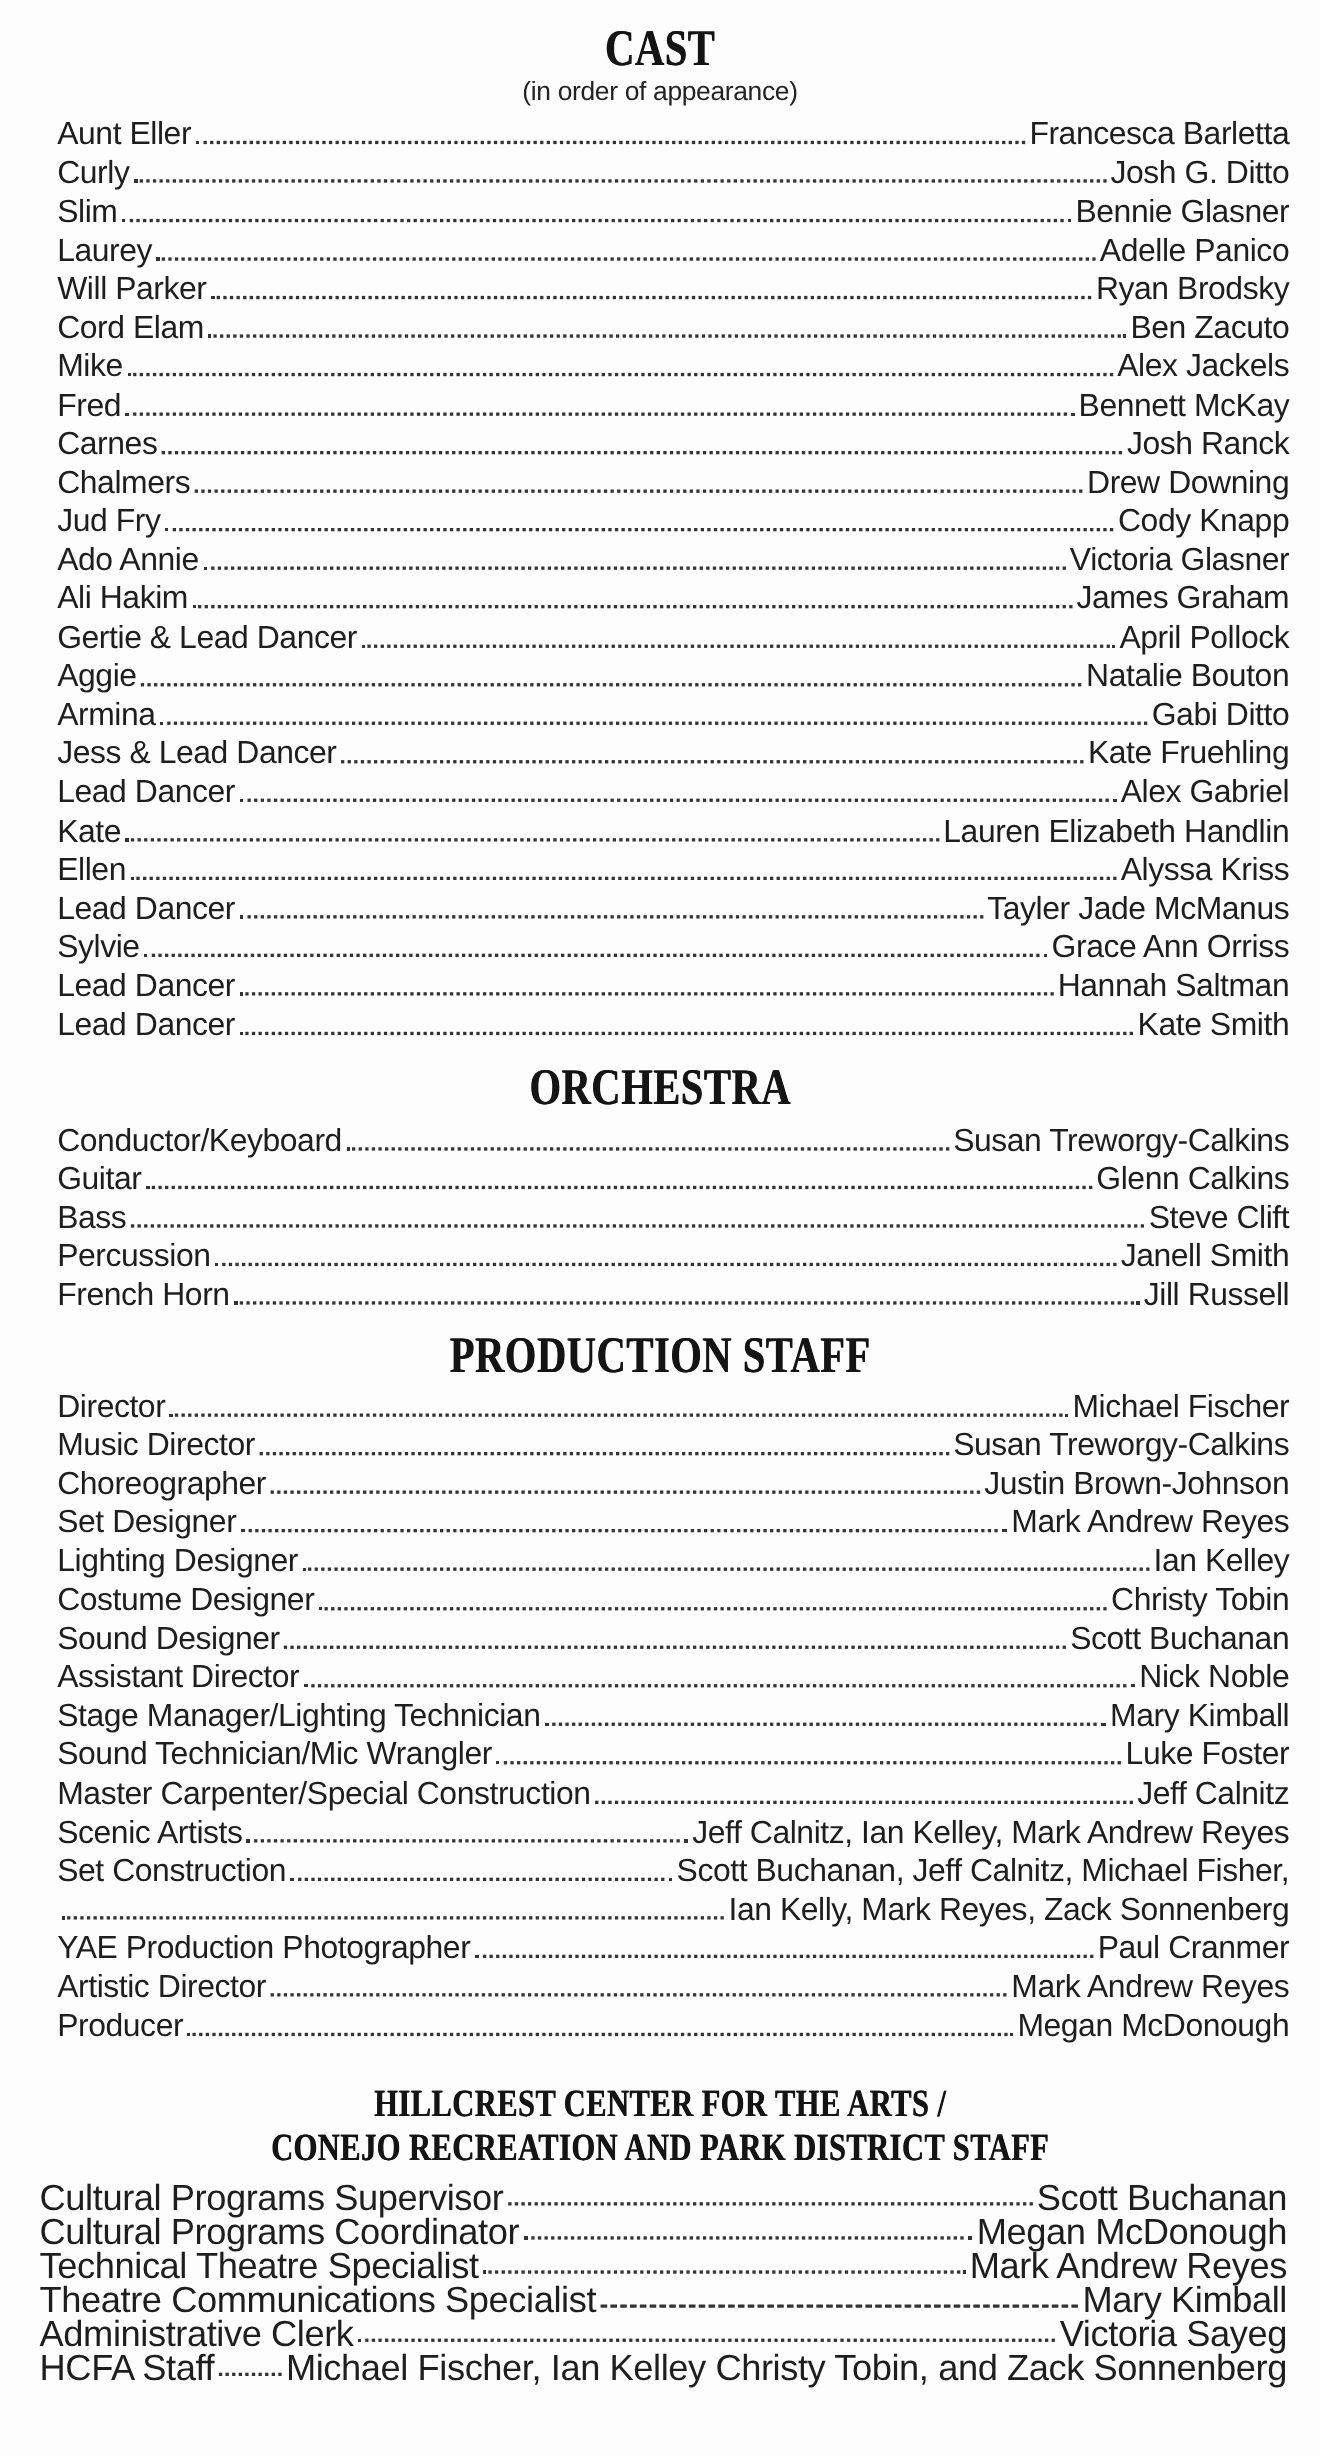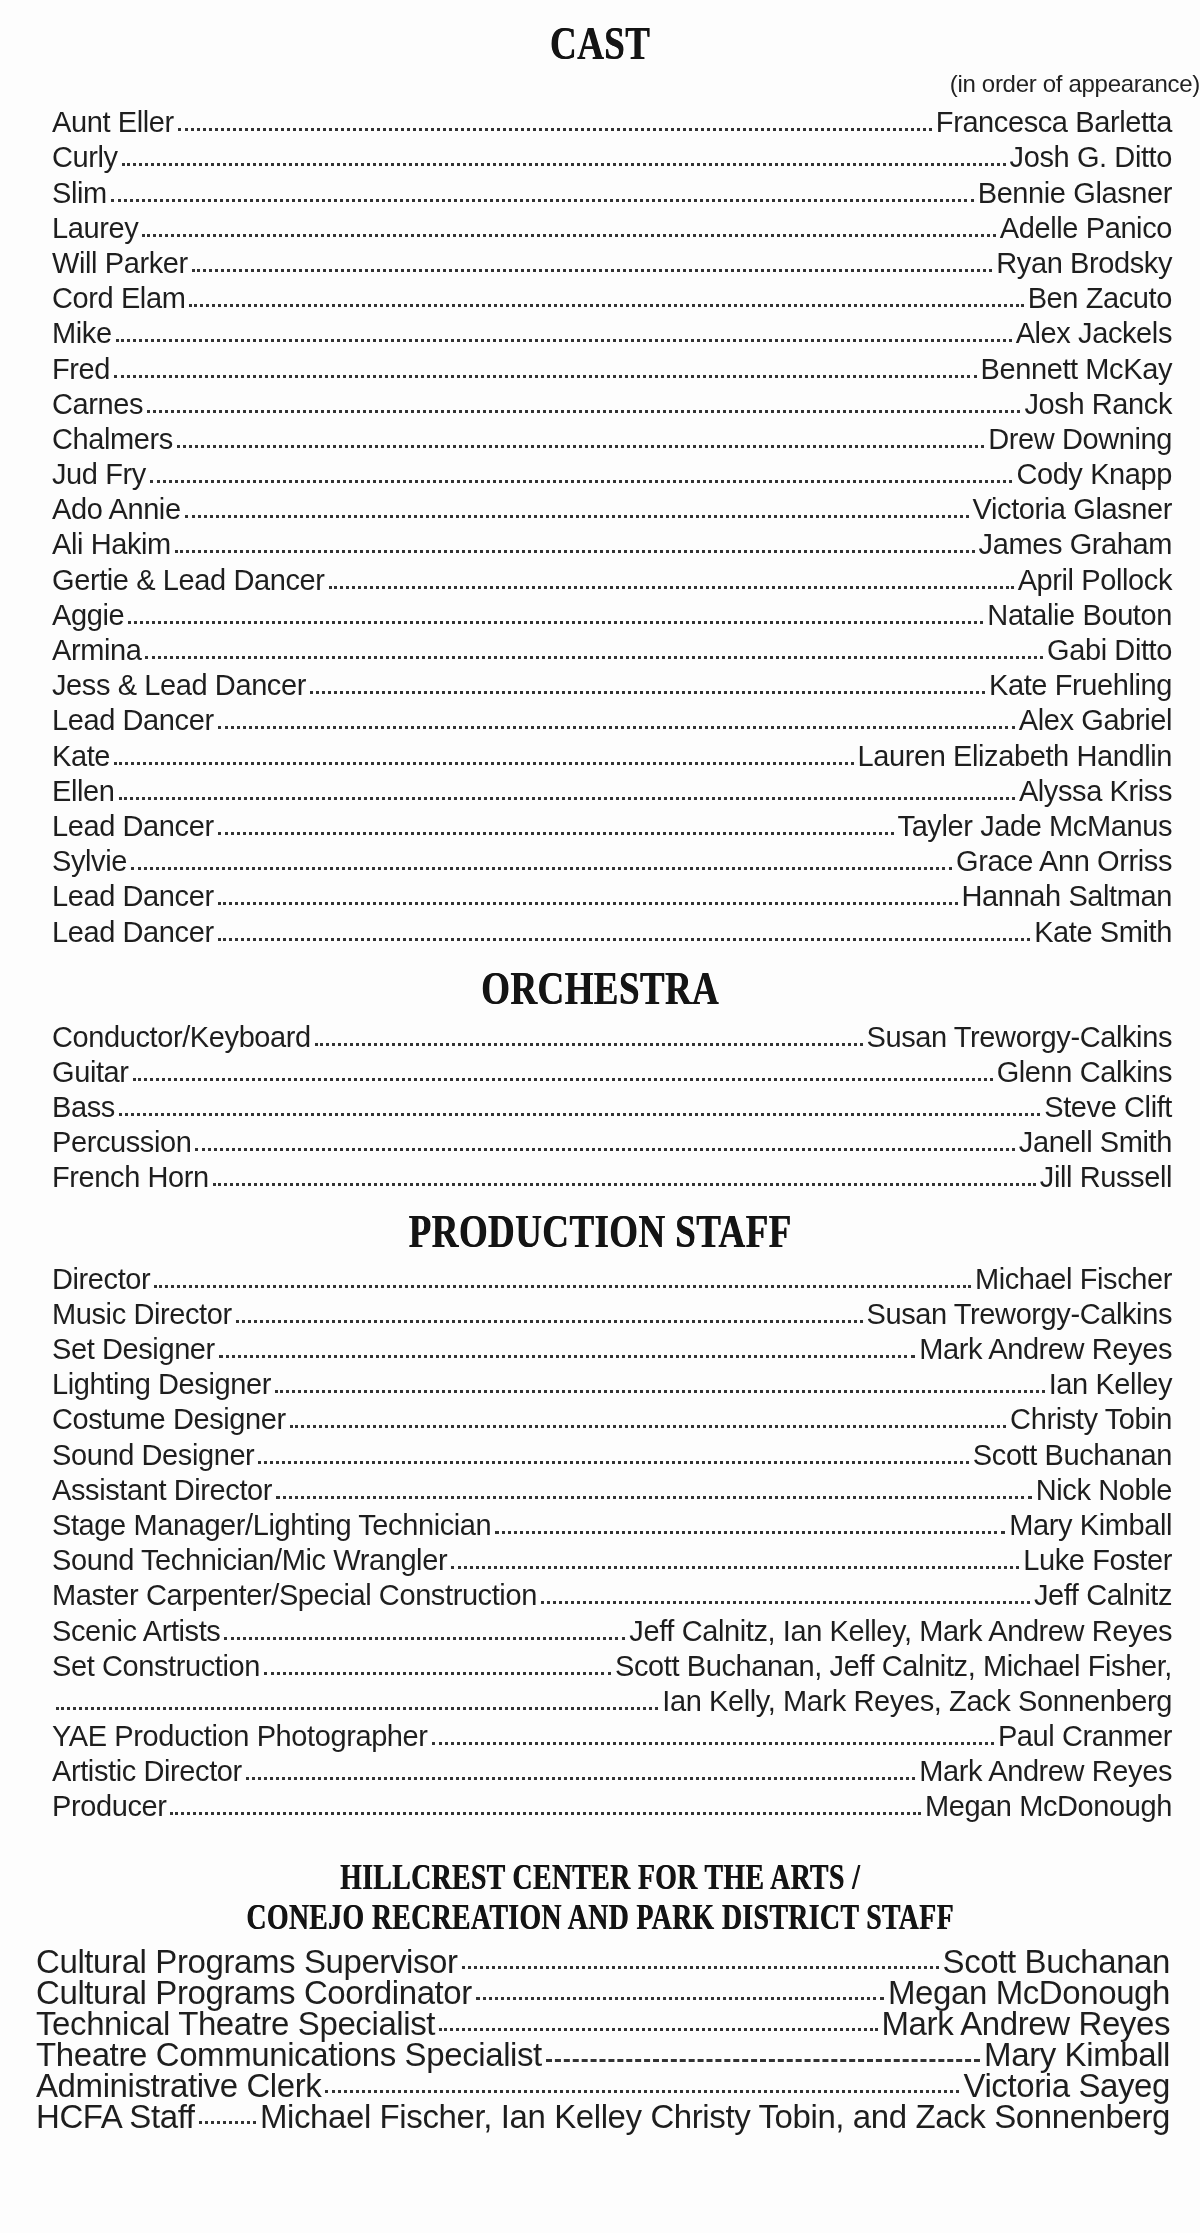--- a/index.html
+++ b/index.html
@@ -25,21 +25,21 @@
     text-shadow:0.6px 0 0 currentColor;
     letter-spacing:0.5px;
     white-space:nowrap;
   }
   .sec-title.small {
     font-size:33px;
     line-height:38px;
     white-space:normal;
   }
   .sec-subtitle {
-    text-align:right;
+    text-align:center;
     font-size:24px;
     line-height:28px;
     margin-top:4px;
     color:#222;
     letter-spacing:-0.3px;
   }
   .rows { padding:0 28px 0 52px; margin-top:6px; }
   .credit-row {
     display:flex;
     align-items:flex-end;
@@ -235,20 +235,25 @@
           <span class="role">Director</span>
           <span class="leader"></span>
           <span class="name">Michael Fischer</span>
         </div>
         <div class="credit-row">
           <span class="role">Music Director</span>
           <span class="leader"></span>
           <span class="name">Susan Treworgy-Calkins</span>
         </div>
         <div class="credit-row">
+          <span class="role">Choreographer</span>
+          <span class="leader"></span>
+          <span class="name">Justin Brown-Johnson</span>
+        </div>
+        <div class="credit-row">
           <span class="role">Set Designer</span>
           <span class="leader"></span>
           <span class="name">Mark Andrew Reyes</span>
         </div>
         <div class="credit-row">
           <span class="role">Lighting Designer</span>
           <span class="leader"></span>
           <span class="name">Ian Kelley</span>
         </div>
         <div class="credit-row">

